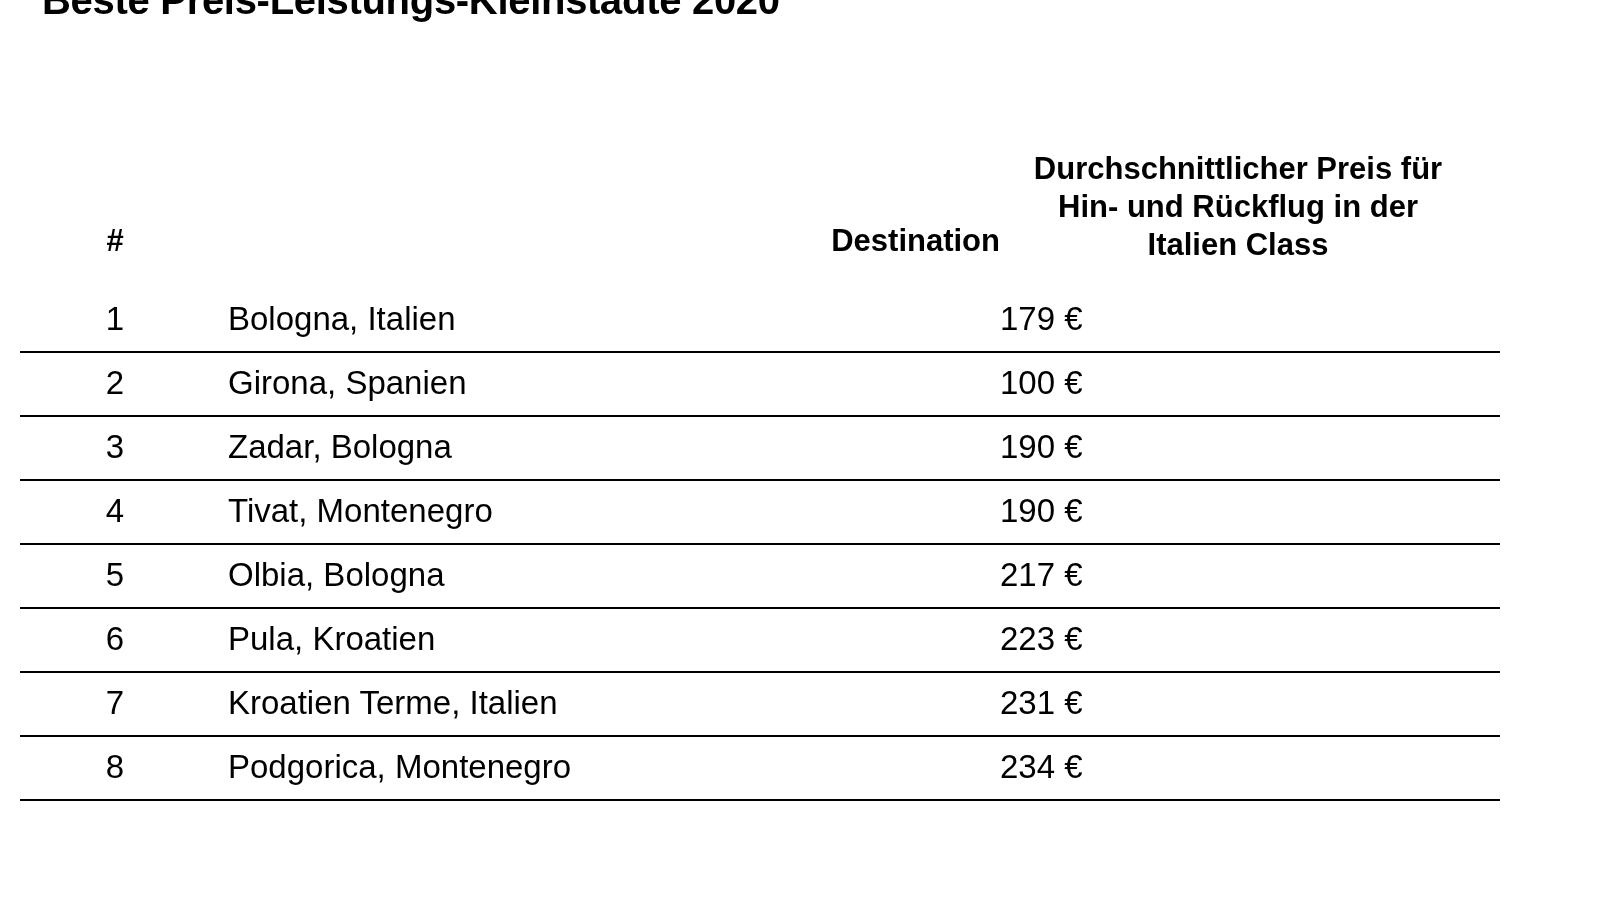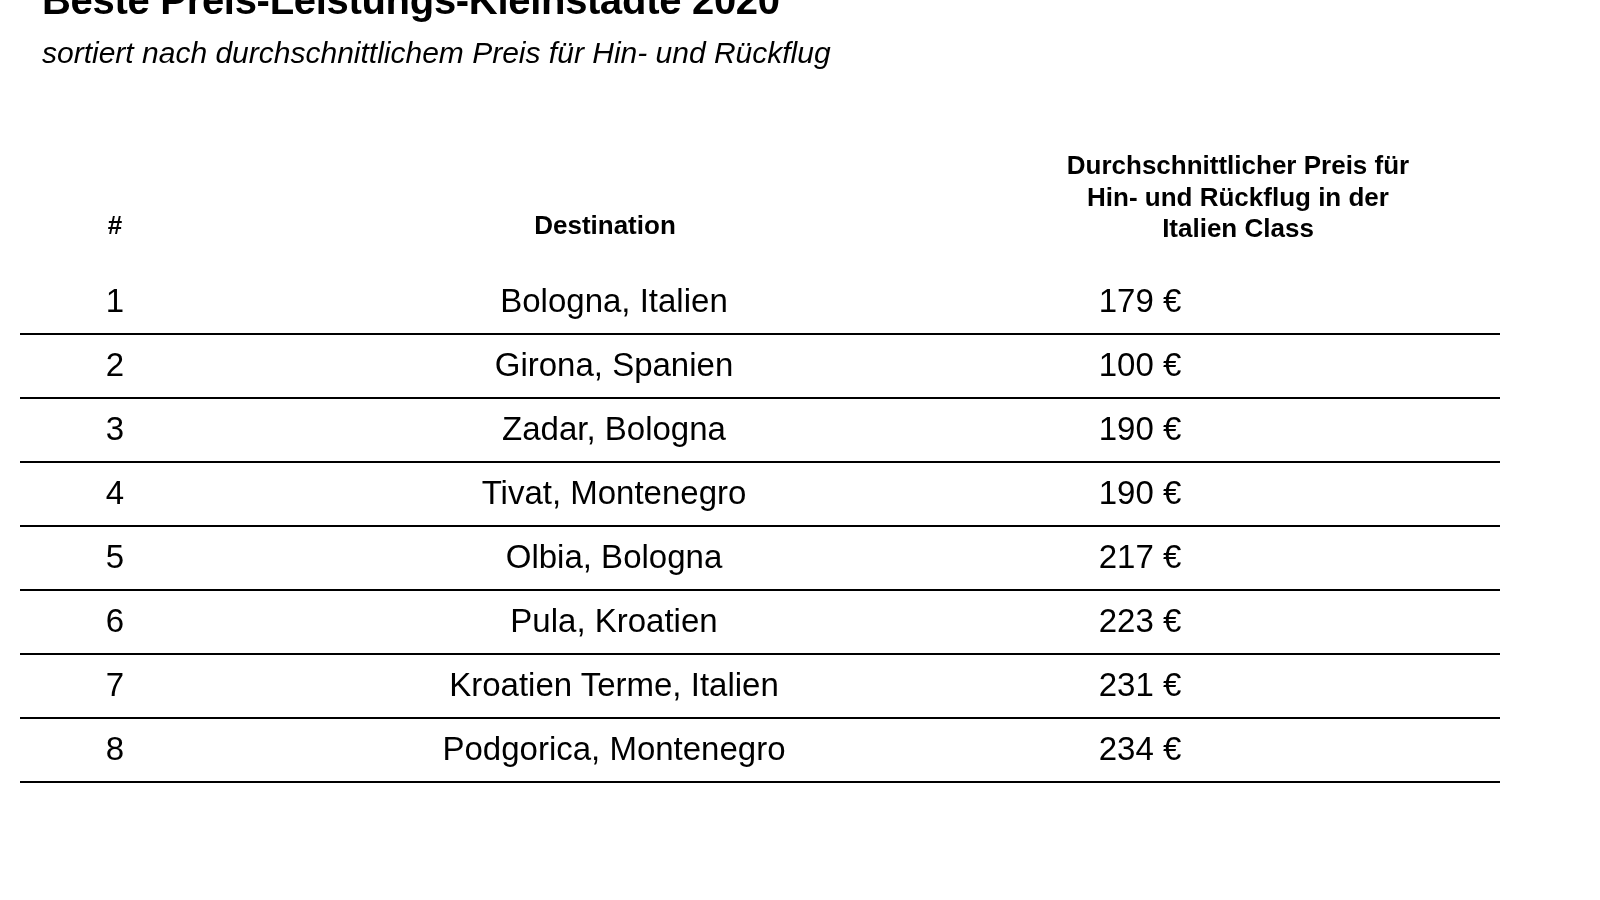--- a/index.html
+++ b/index.html
@@ -58,32 +58,32 @@
     width: 1480px;
     margin-left: 20px;
     table-layout: fixed;
   }
 
   col.c-rank   { width: 190px; }
   col.c-dest   { width: 790px; }
   col.c-price  { width: 500px; }
 
   thead th {
-    font-size: 26px;
+    font-size: 31px;
     font-weight: bold;
     vertical-align: bottom;
     padding: 0 0 26px 0;
     border: none;
   }
   th.rank-head {
     text-align: center;
     padding-bottom: 30px;
   }
   th.dest-head {
-    text-align: center;
+    text-align: right;
     padding-bottom: 30px;
   }
   th.price-head {
     text-align: center;
     line-height: 1.22;
     padding-right: 24px;
   }
 
   tbody td {
     font-size: 33px;
@@ -93,36 +93,35 @@
     border-top: none;
     height: 46px;
   }
   tbody tr:first-child td {
     border-top: none;
   }
   td.rank {
     text-align: center;
   }
   td.dest {
-    text-align: center;
+    text-align: left;
     padding-left: 18px;
   }
   td.price {
-    text-align: center;
+    text-align: left;
     padding-right: 220px;
   }
 </style>
 </head>
 <body>
 
 <div class="page">
 
   <div class="title">Beste Preis-Leistungs-Kleinstädte 2020</div>
 
-  <div class="subtitle">sortiert nach durchschnittlichem Preis für Hin- und Rückflug</div>
 
   <div class="table">
     <table>
       <colgroup>
         <col class="c-rank">
         <col class="c-dest">
         <col class="c-price">
       </colgroup>
       <thead>
         <tr>

